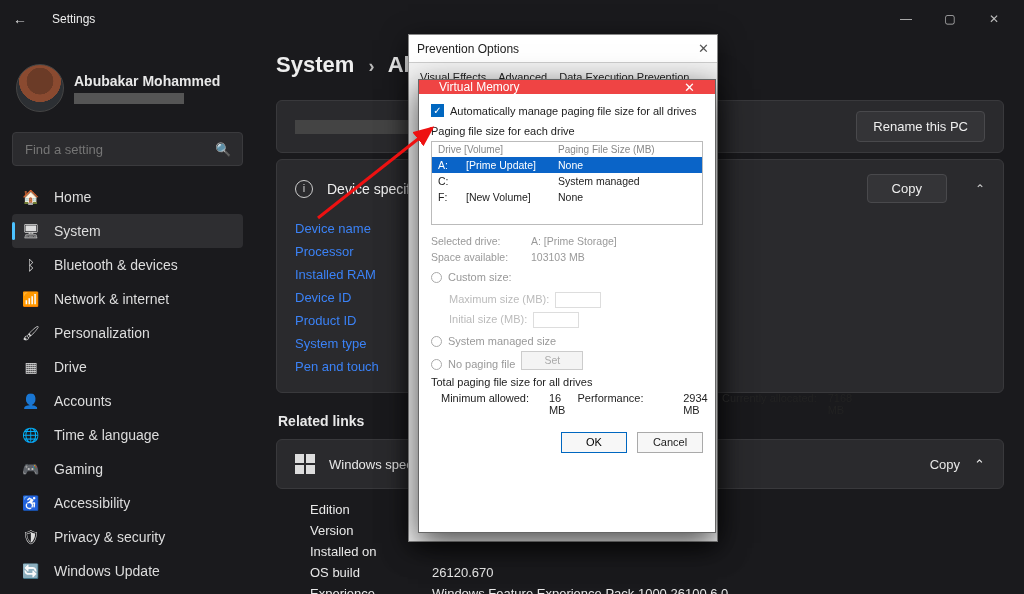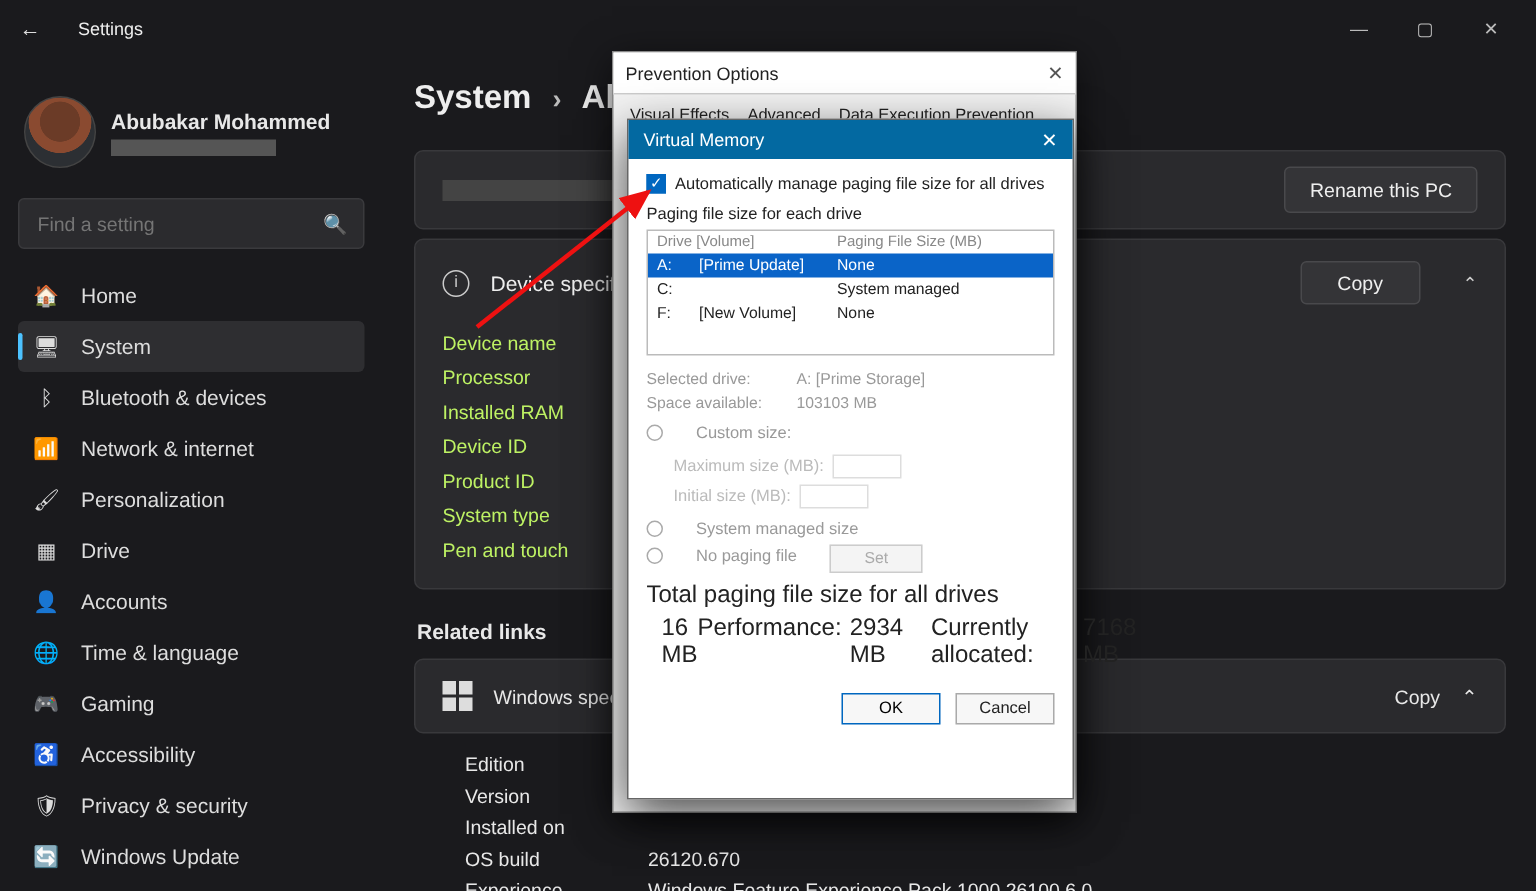--- a/index.html
+++ b/index.html
@@ -32,21 +32,21 @@
 .idrow .nm{width:140px;height:14px;background:#444}
 .idrow .mdl{margin-left:18px;color:#aaa;font-size:13px}
 .renamebtn{margin-left:auto;background:#343437;border:1px solid #49494c;border-radius:4px;padding:7px 16px;color:#eee;font-size:13px}
 .speccard{padding:14px 18px}
 .specrow{display:flex;align-items:center;gap:14px;color:#eee;font-size:14px}
 .specrow .info{width:18px;height:18px;border:1.5px solid #ccc;border-radius:50%;text-align:center;line-height:15px;font-size:11px;color:#ccc}
 .specrow .copy{margin-left:auto;background:#343437;border:1px solid #49494c;border-radius:4px;padding:6px 24px;color:#eee;font-size:13px}
 .specrow .chv{margin-left:14px;color:#ccc;font-size:12px}
 .kv{margin-top:14px}
 .kv div{display:flex;gap:18px;padding:4px 0;font-size:13px;color:#ddd}
-.kv .k{width:110px;color:#bef264}
+.kv .k{width:110px;color:#3b82f6}
 .sect{font-weight:600;font-size:14px;margin:20px 0 10px 2px}
 .wincard{display:flex;align-items:center;padding:14px 18px}
 .wlogo{width:20px;height:20px;display:grid;grid-template:1fr 1fr/1fr 1fr;gap:2px;margin-right:14px}
 .wlogo span{background:#ddd}
 .wkv{margin:10px 0 0 34px}
 .wkv div{display:flex;gap:22px;padding:3px 0;font-size:13px}
 .wkv .k{width:100px}
 
 .perf{position:absolute;left:408px;top:34px;width:310px;height:508px;background:#f2f2f2;border:1px solid #888;box-shadow:0 6px 24px rgba(0,0,0,.6);color:#222;font-size:11px}
 .perf .hdr{height:28px;display:flex;align-items:center;padding:0 8px;border-bottom:1px solid #ccc;background:#fff}
@@ -56,41 +56,41 @@
 .perf .tabs span{padding:2px 1px;border-bottom:1px solid transparent;color:#222}
 .perf .tabs .act{border-bottom:1px solid #222}
 .perf .body{padding:10px 12px}
 .perf .grp{border:1px solid #ccc;border-radius:2px;padding:8px;position:relative;margin-top:8px}
 .perf .grp .lg{position:absolute;top:-7px;left:7px;background:#f2f2f2;padding:0 3px;font-size:10px}
 .perf .btnrow{position:absolute;left:0;right:0;bottom:10px;display:flex;gap:8px;justify-content:center}
 .perf .btn{width:70px;height:20px;border:1px solid #999;background:#eee;font-size:11px;text-align:center;line-height:18px;color:#333}
 .perf .btn.dis{color:#999}
 
 .vm{position:absolute;left:418px;top:79px;width:298px;height:454px;background:#fff;border:1px solid #666;box-shadow:0 10px 30px rgba(0,0,0,.7);color:#222;font-size:11px}
-.vm .hdr{height:26px;background:#0369a1;color:#fff;display:flex;align-items:center;padding:0 10px;font-size:12px}
+.vm .hdr{height:14px;background:#ef4444;color:#fff;display:flex;align-items:center;padding:0 20px;font-size:12px}
 .vm .hdr .x{margin-left:auto;font-size:13px}
 .vm .body{padding:10px 12px}
 .vm .chkrow{display:flex;align-items:center;gap:6px;margin-bottom:8px}
 .vm .chk{width:13px;height:13px;border:1px solid #0067c0;background:#0067c0;color:#fff;font-size:10px;text-align:center;line-height:11px}
 .vm .glabel{font-size:11px;margin:4px 0}
 .vm .list{border:1px solid #bbb;height:84px;background:#fff}
 .vm .lh{display:flex;color:#888;font-size:10px;padding:2px 6px}
 .vm .lh .c1{width:120px}
 .vm .lr{display:flex;font-size:10.5px;padding:2px 6px}
 .vm .lr .c1{width:28px}
 .vm .lr .c2{width:92px}
 .vm .lr.sel{background:#0a64c8;color:#fff}
 .vm .info{color:#999;font-size:10.5px;margin-top:8px;line-height:16px}
 .vm .info .k{display:inline-block;width:100px}
-.vm .radio{display:flex;align-items:flex-start;gap:22px;color:#999;margin:6px 0}
+.vm .radio{display:flex;align-items:flex-end;gap:6px;color:#999;margin:6px 0}
 .vm .rdot{width:11px;height:11px;border:1px solid #aaa;border-radius:50%}
 .vm .szrow{color:#bbb;margin-left:18px;line-height:20px}
 .vm .sbox{display:inline-block;width:46px;height:16px;border:1px solid #ddd;margin-left:6px;vertical-align:middle}
 .vm .setbtn{float:right;width:62px;height:19px;border:1px solid #ccc;background:#f4f4f4;color:#aaa;font-size:10.5px;text-align:center;line-height:17px;margin-top:-2px}
-.vm .tot{margin-top:4px;font-size:16px;color:#222}
+.vm .tot{margin-top:4px;font-size:11px;color:#222}
 .vm .tot div{display:flex}
 .vm .tot .k{width:120px}
 .vm .brow{display:flex;gap:10px;justify-content:flex-end;margin-top:16px}
 .vm .b{width:66px;height:21px;border:1px solid #aaa;background:#f7f7f7;font-size:11px;text-align:center;line-height:19px}
 .vm .b.ok{border:1px solid #0067c0;color:#000}
 
 .arrow{position:absolute;left:310px;top:118px;pointer-events:none}
 </style>
 </head>
 <body>
@@ -331,20 +331,21 @@
     <div class="radio">
         <span class="rdot"></span>
         <span>No paging file</span>
       <span class="setbtn">Set</span>
     </div>
     <div style="clear:both"></div>
     <div class="tot">
       <div style="margin-bottom:4px">Total paging file size for all drives</div>
       <div id="vmtot" style="padding-left:10px">
           <div>
+            <span class="k">Minimum allowed:</span>
             <span>16 MB</span>
           </div>
           <div>
             <span class="k">Performance:</span>
             <span>2934 MB</span>
           </div>
           <div>
             <span class="k">Currently allocated:</span>
             <span>7168 MB</span>
           </div>

